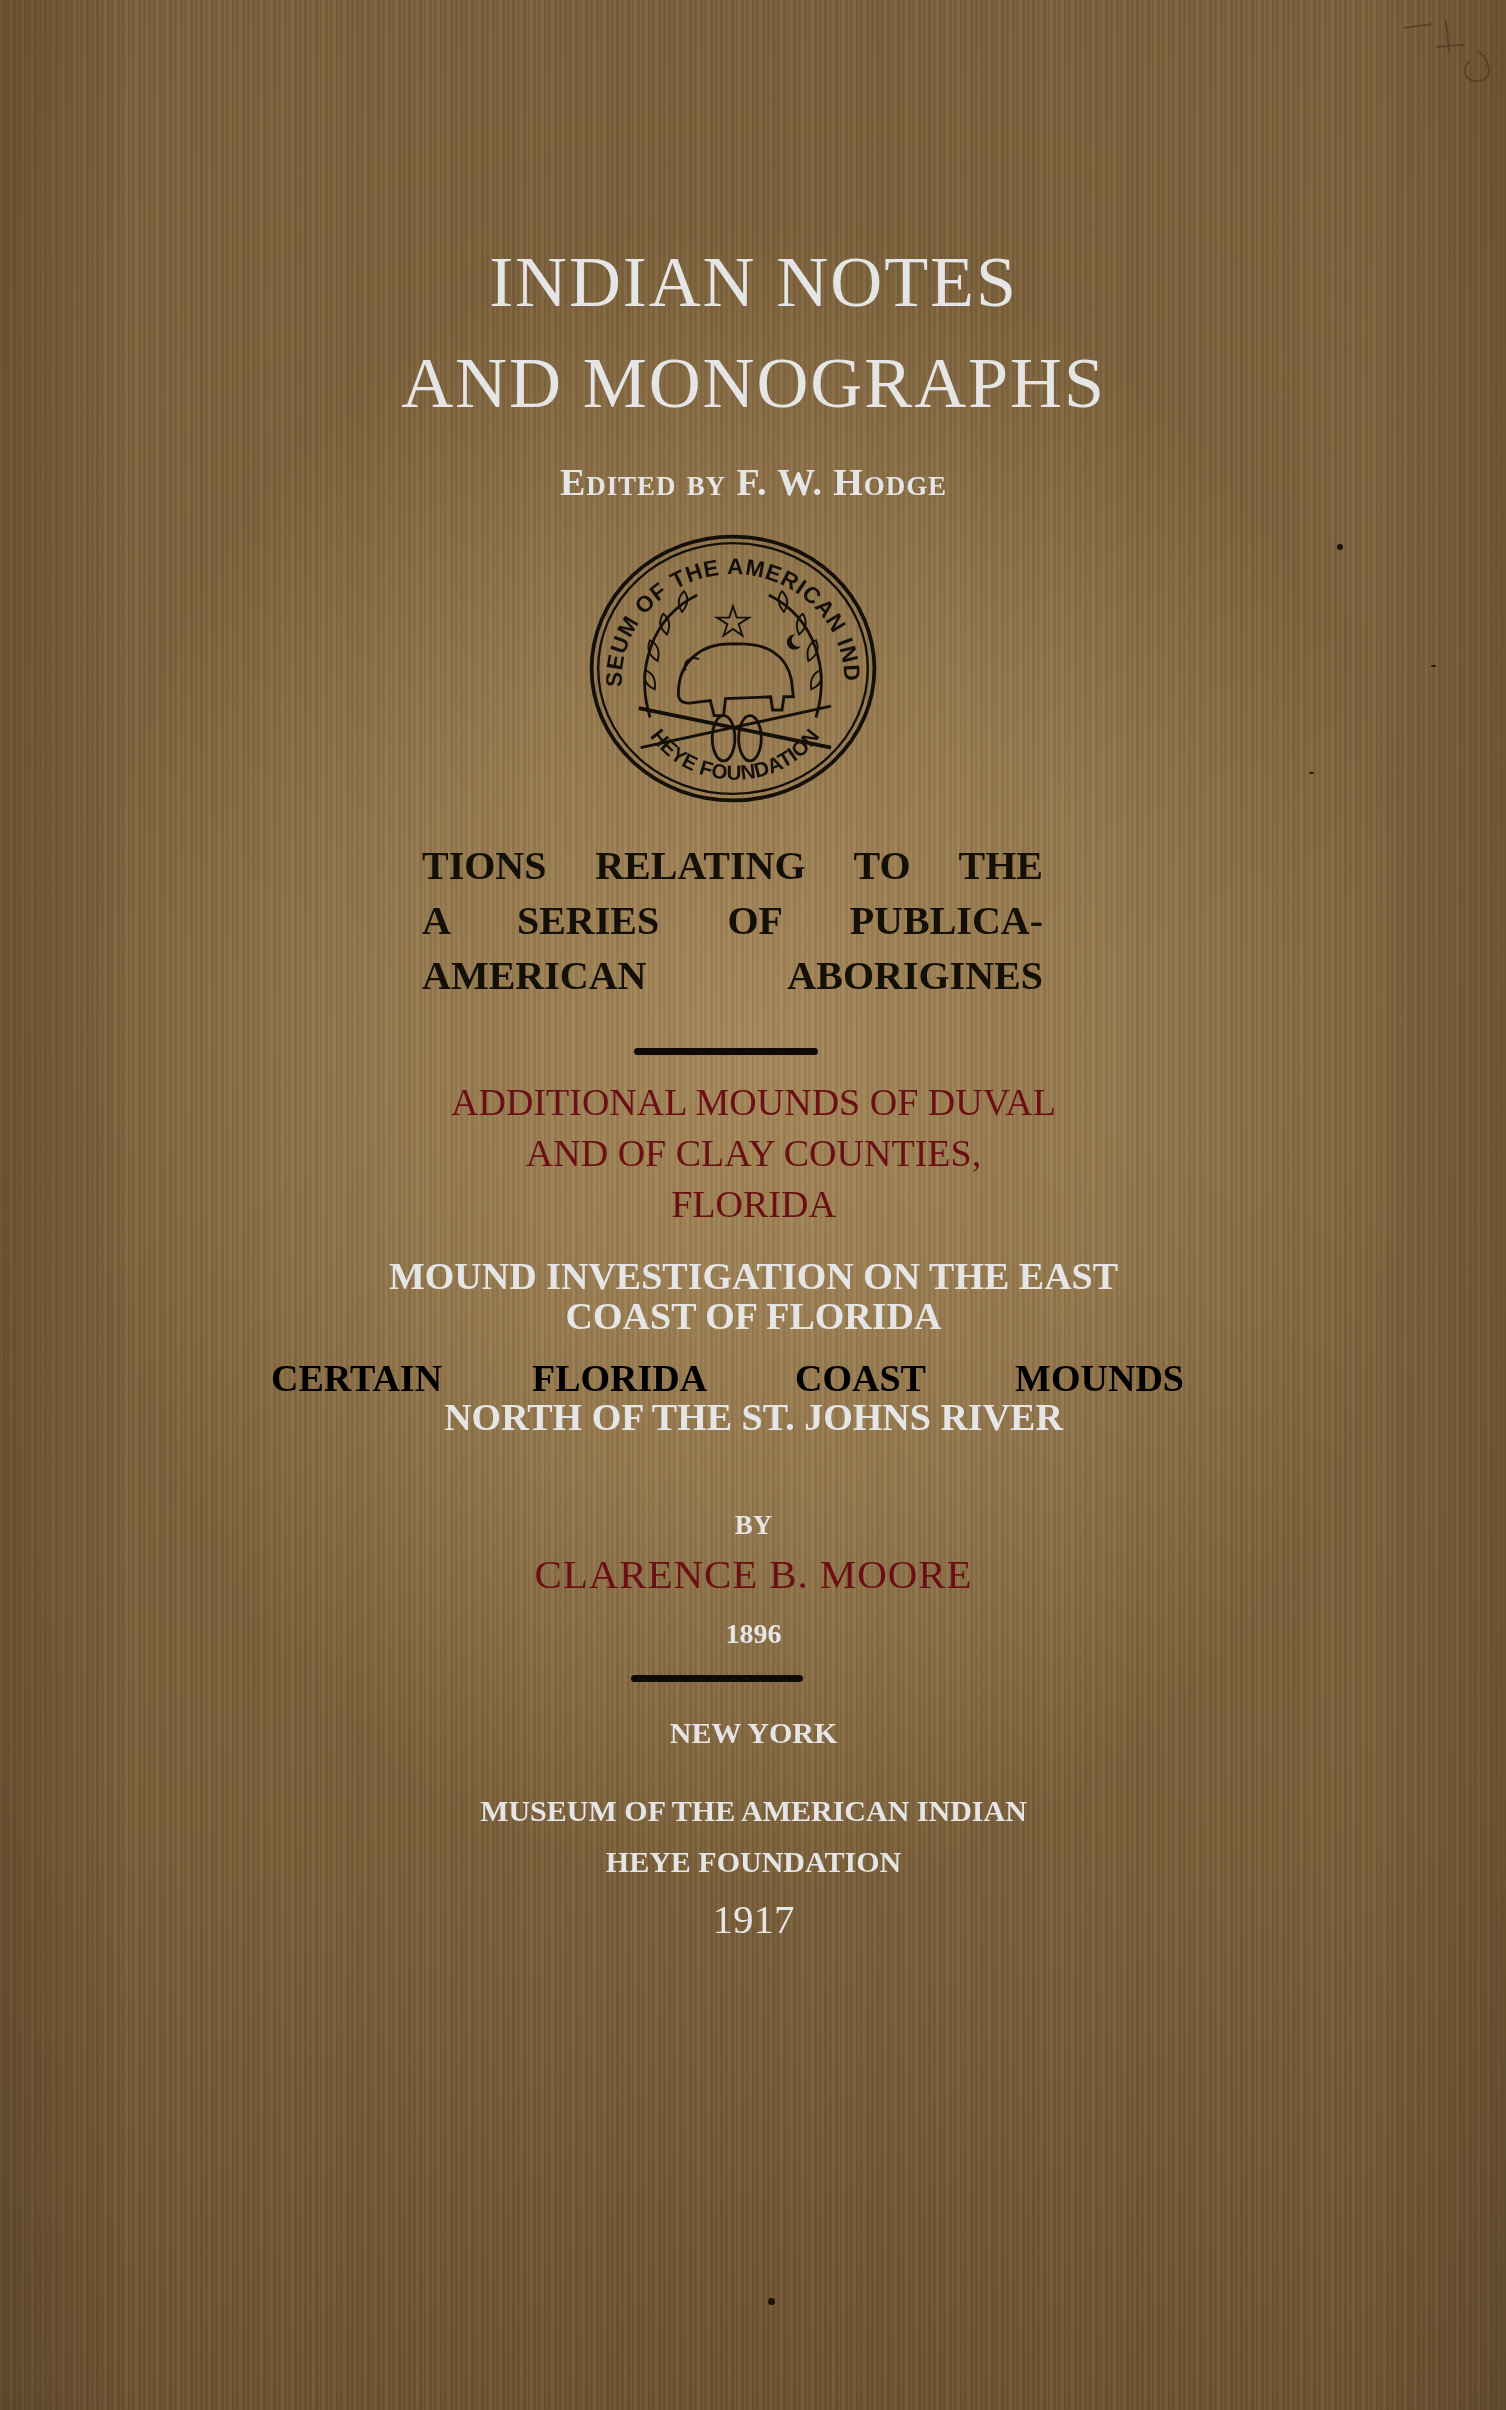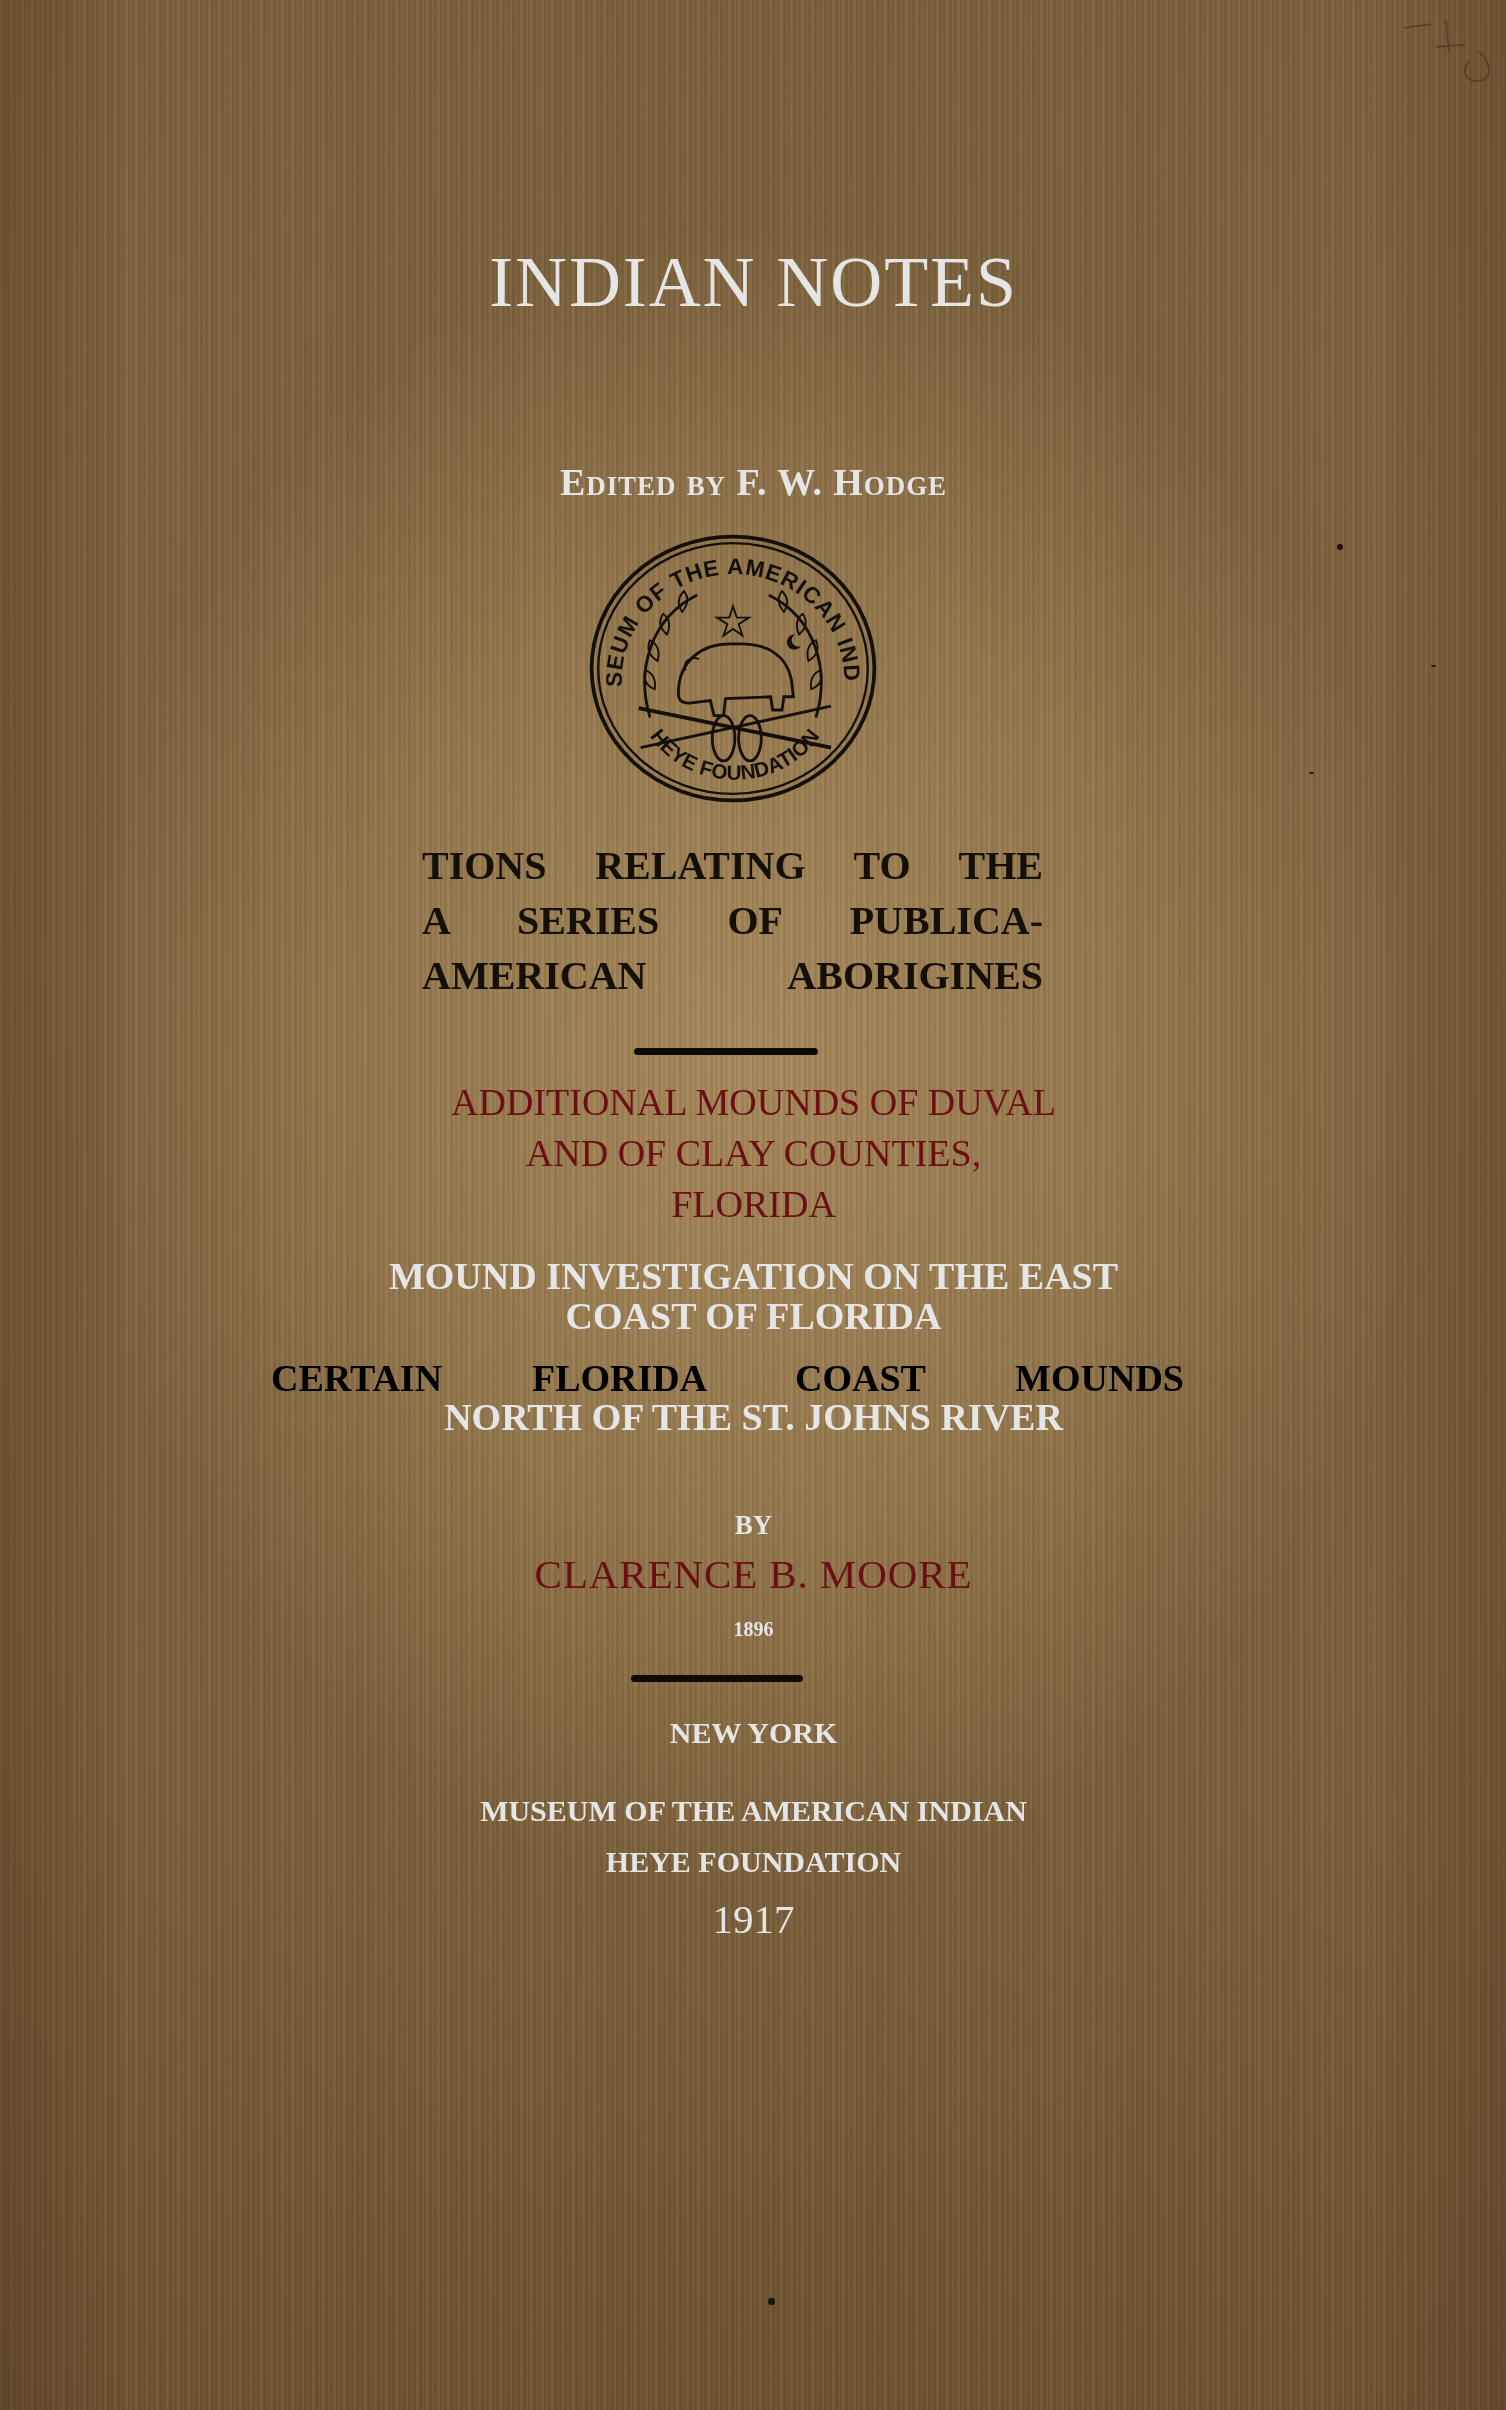--- a/index.html
+++ b/index.html
@@ -116,21 +116,21 @@
     }
     .by {
       font-size: 27px;
       font-weight: 700;
     }
     .author {
       font-size: 41px;
       letter-spacing: 0.9px;
     }
     .year-small {
-      font-size: 20px;
+      font-size: 28px;
       font-weight: 700;
     }
     .publisher-city {
       font-size: 30px;
       font-weight: 700;
     }
     .publisher-name {
       font-size: 30px;
       font-weight: 700;
       line-height: 51px;
@@ -158,20 +158,21 @@
 <div class="cover"></div>
 <div class="edge-left"></div>
 <div class="edge-right"></div>
 
 <svg class="pencil" viewBox="0 0 110 90">
   <path d="M10 20 L40 16 M55 12 L58 45 M45 40 L75 38 M80 55 C 70 65, 75 80, 95 75 C 105 70, 100 50, 88 45" stroke="#3a2a16" stroke-width="2" fill="none"></path>
 </svg>
 
 <div class="block series-title" style="top:237px;">
   <div>INDIAN NOTES</div>
+  <div style="margin-top:11.3px;">AND MONOGRAPHS</div>
 </div>
 
 <div class="block editor" style="top:444px;">Edited by F. W. Hodge</div>
 
 <svg class="seal" viewBox="0 0 316 296">
   <defs>
     <path id="sealTopArc" d="M 40 160 A 118 112 0 0 1 276 160"></path>
     <path id="sealBotArc" d="M 70 220 A 105 95 0 0 0 250 220"></path>
   </defs>
   <ellipse cx="158" cy="148" rx="150" ry="140" fill="none" stroke="#141008" stroke-width="4"></ellipse>

